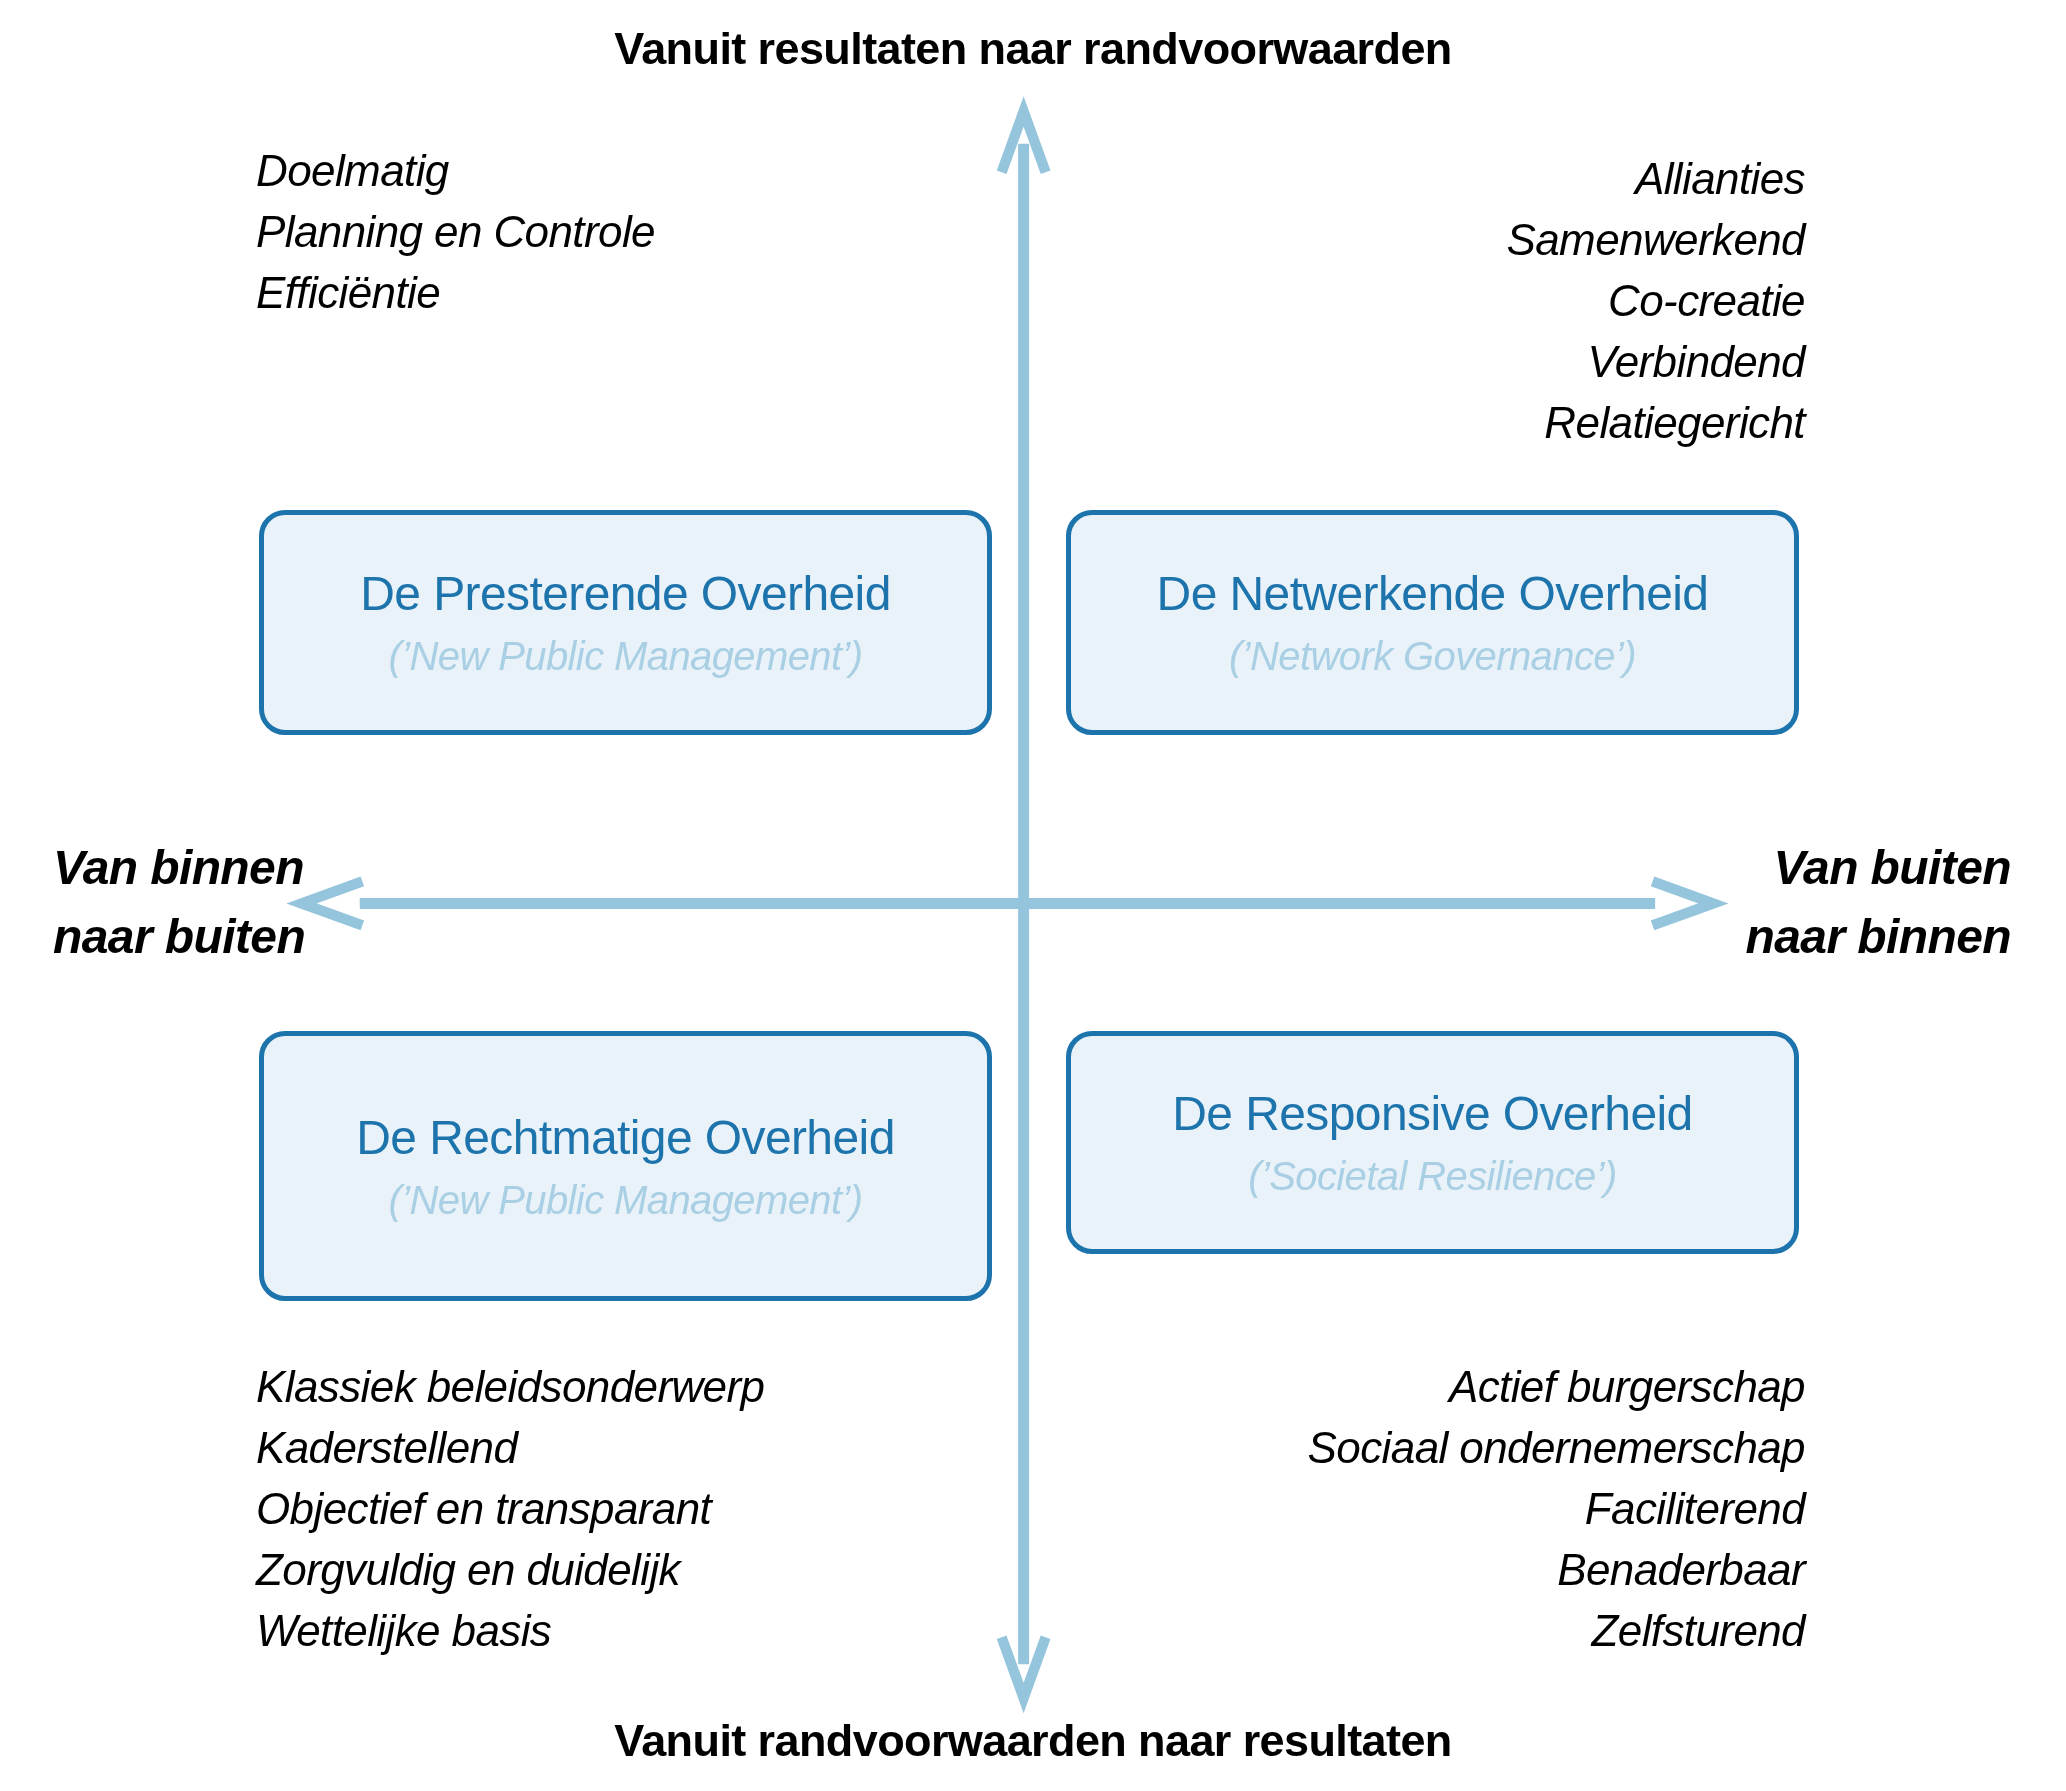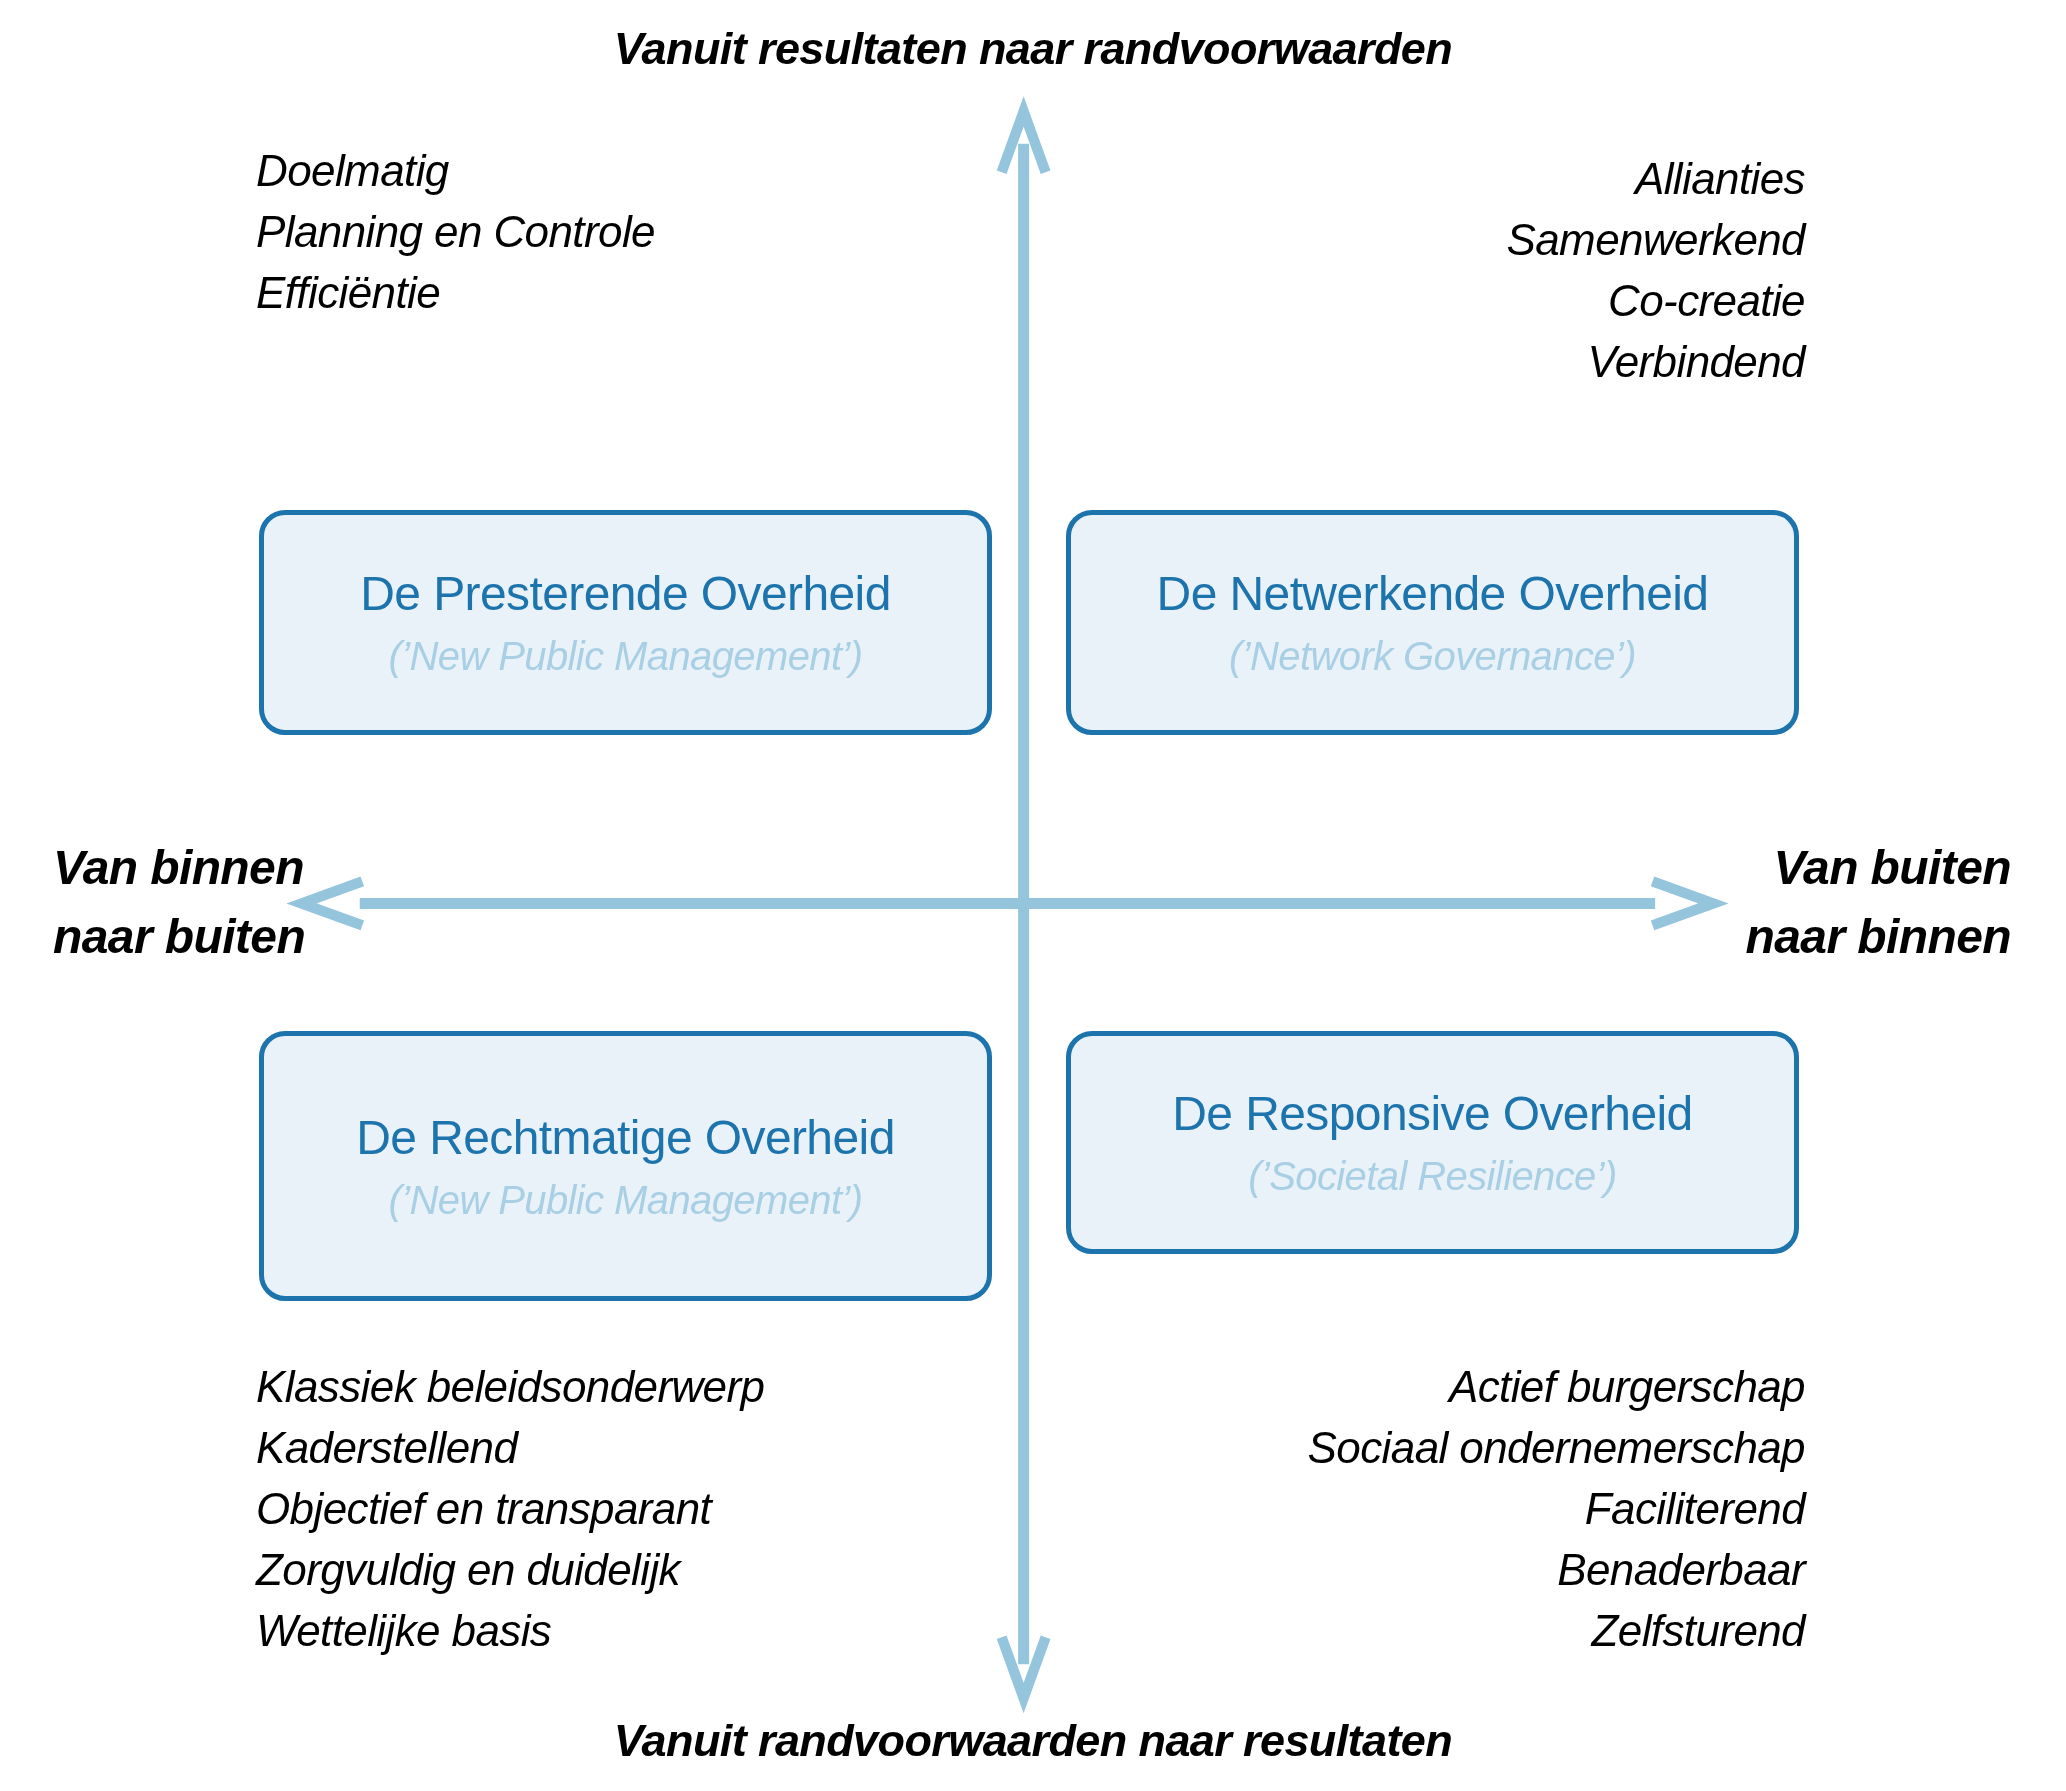--- a/index.html
+++ b/index.html
@@ -18,21 +18,20 @@
   #axes {
     position: absolute;
     left: 0; top: 0;
   }
   .main-title {
     position: absolute;
     left: 0; right: 0;
     text-align: center;
     font-size: 45px;
     font-weight: bold;
-    font-style: italic;
     color: #000000;
     letter-spacing: -0.6px;
   }
   #title-top { top: 23px; }
   #title-bottom { top: 1715px; }
   .trait-list {
     position: absolute;
     font-size: 44px;
     line-height: 61px;
     font-style: italic;
@@ -125,20 +124,21 @@
   <div>Doelmatig</div>
       <div>Planning en Controle</div>
       <div>Efficiëntie</div>
     </div>
   <div id="list-top-right" class="trait-list align-right">
 
   <div>Allianties</div>
       <div>Samenwerkend</div>
       <div>Co-creatie</div>
       <div>Verbindend</div>
+      <div>Relatiegericht</div>
     </div>
   <div id="list-bottom-left" class="trait-list">
 
   <div>Klassiek beleidsonderwerp</div>
       <div>Kaderstellend</div>
       <div>Objectief en transparant</div>
       <div>Zorgvuldig en duidelijk</div>
       <div>Wettelijke basis</div>
     </div>
   <div id="list-bottom-right" class="trait-list align-right">

